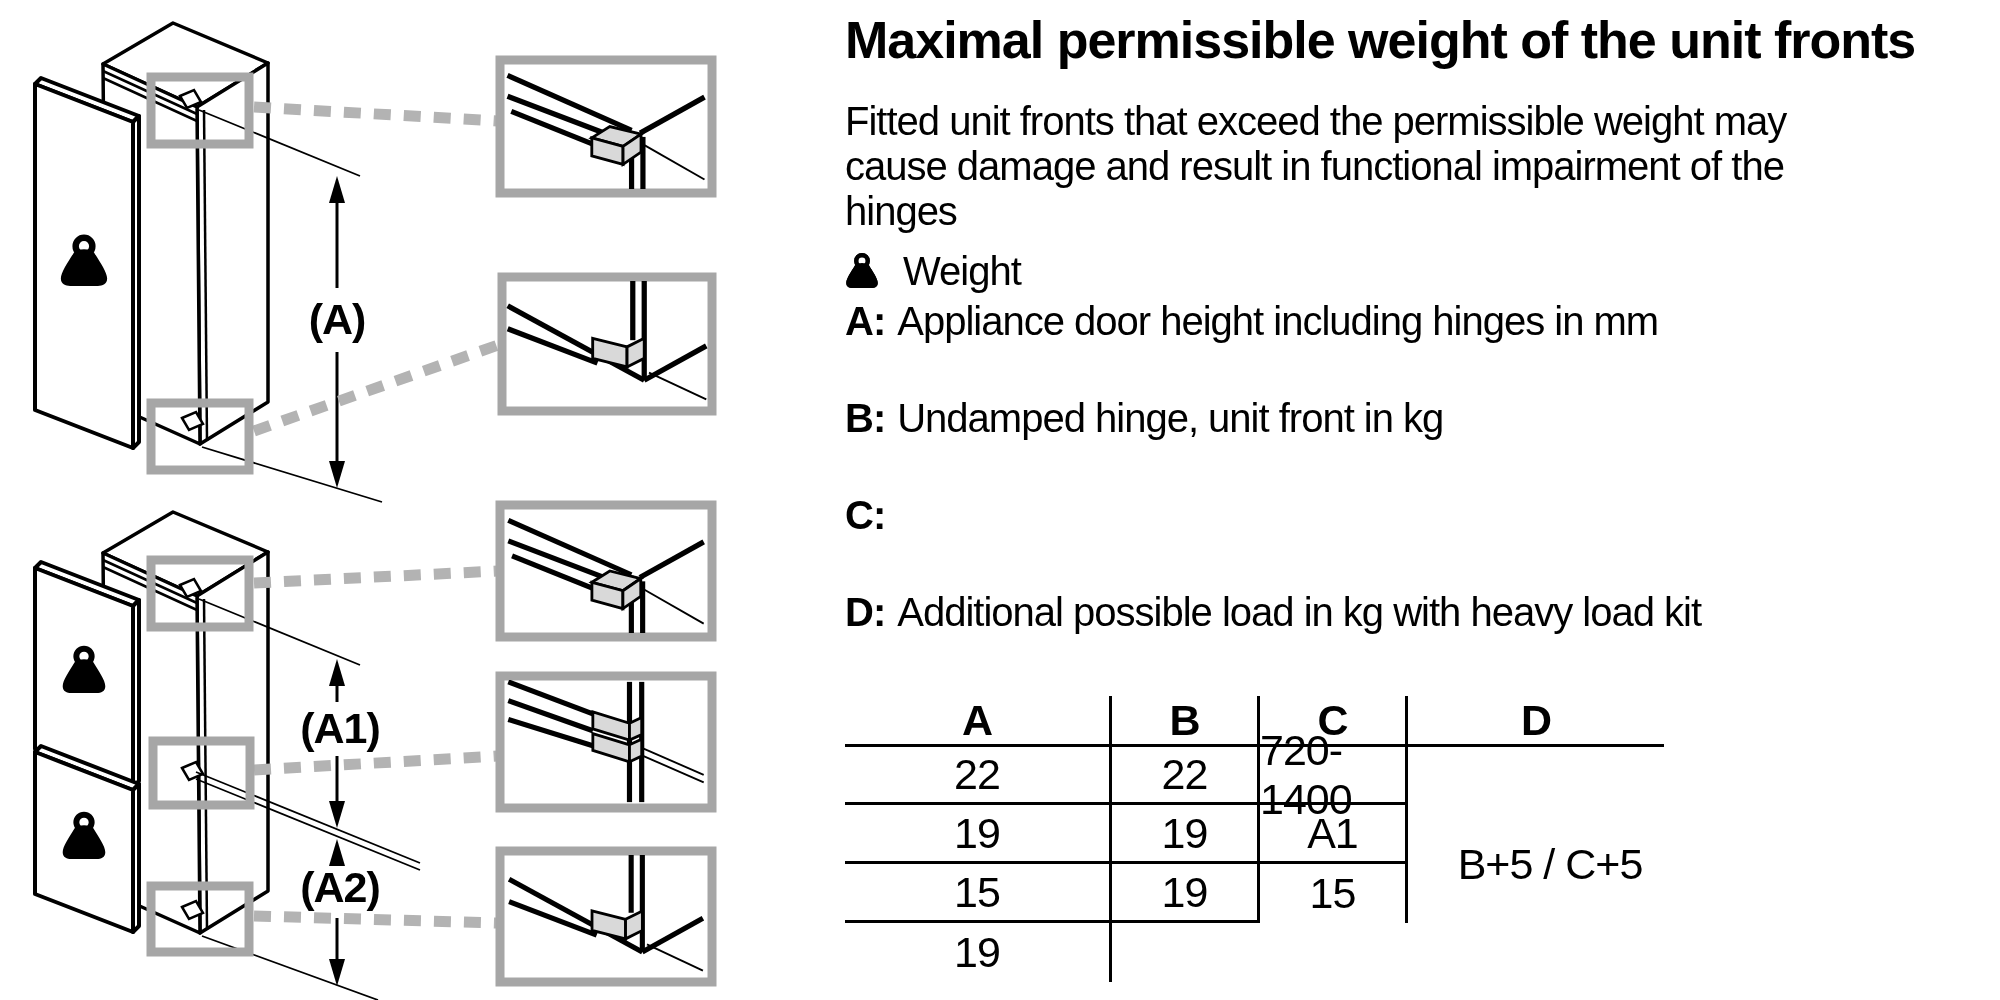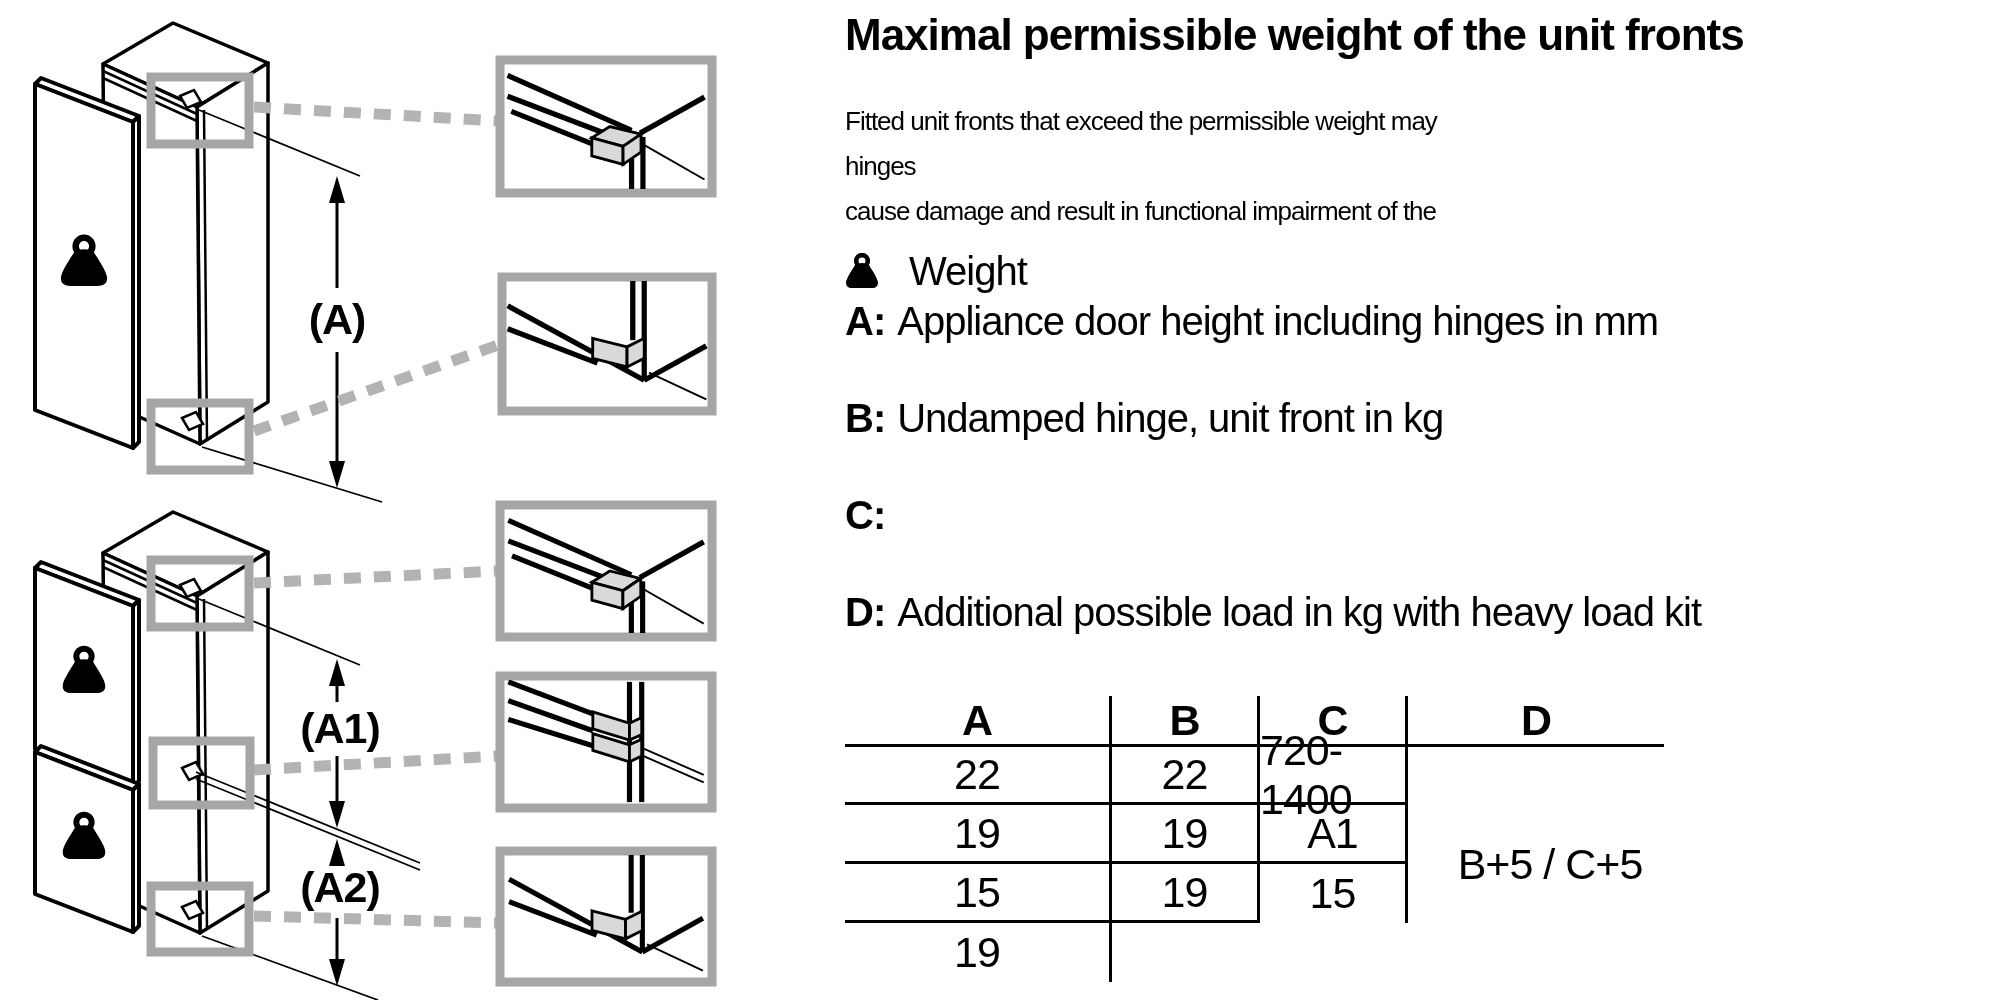--- a/index.html
+++ b/index.html
@@ -4,26 +4,26 @@
 <style>
   html,body{margin:0;padding:0;background:#ffffff;}
   body{width:2000px;height:1000px;overflow:hidden;position:relative;
        font-family:"Liberation Sans",sans-serif;color:#000;}
   .page{position:absolute;inset:0;background:#fff;}
 
   
   .diagram-svg{position:absolute;left:0;top:0;}
 
   
-  .title{position:absolute;left:845px;top:10px;font-size:44px;font-weight:bold;
+  .title{position:absolute;left:845px;top:10px;font-size:52px;font-weight:bold;
          letter-spacing:-1px;white-space:nowrap;}
-  .intro{position:absolute;left:845px;top:99px;font-size:26px;letter-spacing:-1px;
+  .intro{position:absolute;left:845px;top:99px;font-size:40px;letter-spacing:-1px;
          line-height:45px;white-space:nowrap;}
   .legend-weight{position:absolute;left:845px;top:248px;height:46px;display:flex;
-         align-items:center;font-size:40px;letter-spacing:-1px;gap:6px;}
+         align-items:center;font-size:40px;letter-spacing:-1px;}
   .legend-weight .w-icon{margin-right:24px;}
   .legend-item{position:absolute;left:845px;font-size:40px;letter-spacing:-1px;
          white-space:nowrap;height:46px;display:flex;align-items:center;}
   .legend-item .key{font-weight:bold;margin-right:12px;}
   .li-a{top:298px;} .li-b{top:395px;} .li-c{top:492px;} .li-d{top:589px;}
 
   
   .spec-table{position:absolute;left:845px;top:696px;display:grid;
       grid-template-columns:267px 148px 148px 256px;
       grid-template-rows:51px 58px 59px 59px 59px;
@@ -221,22 +221,22 @@
       <use href="#detail-middle" x="503" y="680" width="206" height="124"></use>
       <rect x="500" y="851" width="212" height="131" fill="#fff" stroke="#a6a6a6" stroke-width="9"></rect>
       <use href="#detail-bottom" x="503" y="855" width="206" height="123"></use>
     </g>
   </svg>
 
   <div class="title">Maximal permissible weight of the unit fronts</div>
 
   <div class="intro">
     <div>Fitted unit fronts that exceed the permissible weight may</div>
+    <div>cause damage and result in functional impairment of the</div>
     <div>hinges</div>
-    <div>cause damage and result in functional impairment of the</div>
   </div>
 
   <div class="legend-weight">
     <svg class="w-icon" width="34" height="40" viewBox="-27 -28 54 58">
       <use href="#weight-glyph" x="-27" y="-28" width="54" height="58"></use>
       <circle cx="0" cy="-15" r="9" fill="#fff" stroke="#000" stroke-width="7"></circle>
       <path d="M -11 -8 C -17 2 -25 13 -25 20 C -25 26 -20 28 -15 28 L 15 28
                C 20 28 25 26 25 20 C 25 13 17 2 11 -8 C 7 -13 -7 -13 -11 -8 Z" fill="#000"></path>
     </svg>
     <span>Weight</span>

